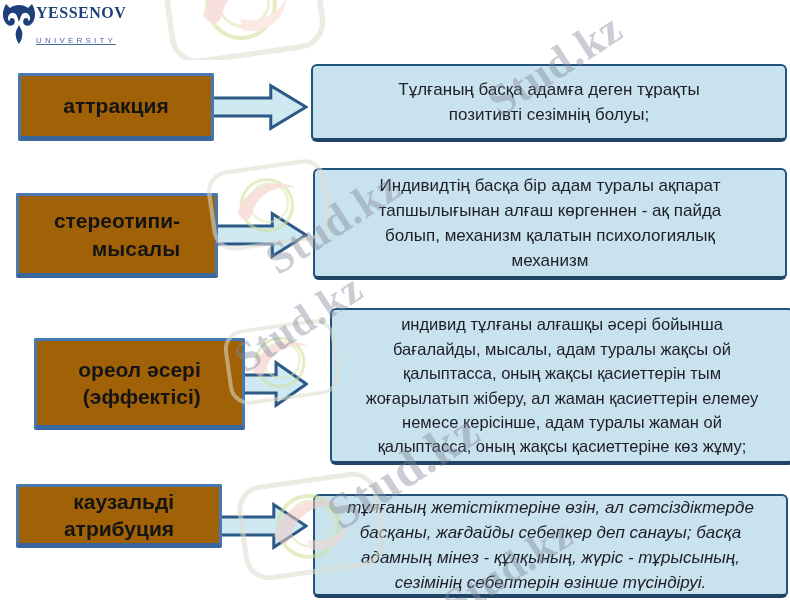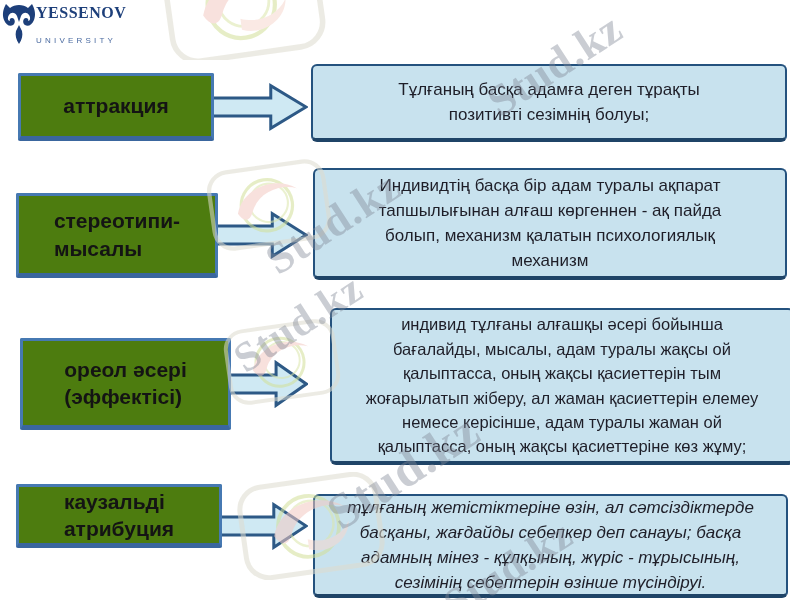--- a/index.html
+++ b/index.html
@@ -6,27 +6,27 @@
   #slide{
     position:relative;width:790px;height:600px;overflow:hidden;
     background:#ffffff;font-family:"Liberation Sans","DejaVu Sans",sans-serif;
   }
   
   .uni-logo{position:absolute;left:2px;top:2px;display:flex;align-items:center;}
   .uni-emblem{width:34px;height:42px;}
   .uni-text{padding-top:3px;}
   .uni-name{font-family:"Liberation Serif","DejaVu Serif",serif;font-size:16px;font-weight:bold;
     color:#1d3f7a;letter-spacing:.5px;line-height:1;}
-  .uni-sub{font-size:8px;color:#4a6aa0;letter-spacing:3.2px;margin-top:16px;line-height:1;}
+  .uni-sub{font-size:8px;color:#4a6aa0;letter-spacing:3.2px;margin-top:16px;line-height:1;text-decoration:underline;}
   
   .term-box{
     position:absolute;display:flex;align-items:center;justify-content:center;
-    background:#4d7c0f;border:3px solid #4679b2;border-bottom:5px solid #3a669e;
+    background:#a16207;border:3px solid #4679b2;border-bottom:5px solid #3a669e;
     box-sizing:border-box;border-radius:2px;
-    font-weight:bold;font-size:21px;color:#141414;text-align:left;
+    font-weight:bold;font-size:21px;color:#141414;text-align:right;
     white-space:pre-line;line-height:1.3;z-index:2;
   }
   .def-box{
     position:absolute;display:flex;align-items:center;justify-content:center;
     background:#c8e2ee;border:2px solid #24527e;border-bottom:4px solid #1f4467;
     box-sizing:border-box;border-radius:6px;
     font-size:17px;color:#1e1e28;text-align:center;
     white-space:pre-line;line-height:1.48;padding:2px 14px;z-index:2;
   }
   .flow-arrow{position:absolute;z-index:1;}
@@ -68,21 +68,21 @@
   <div class="term-box" style="left:16px;top:193px;width:202px;height:85px;">стереотипи-
 мысалы</div>
   <svg class="flow-arrow" style="left:214px;top:211px;" width="94" height="48" viewBox="0 0 100 54" preserveAspectRatio="none">
     <polygon points="0,17 62,17 62,3 98,27 62,51 62,37 0,37" fill="#cfe9f3" stroke="#2d5986" stroke-width="3" vector-effect="non-scaling-stroke"></polygon>
   </svg>
   <div class="def-box" style="left:313px;top:168px;width:474px;height:112px;">Индивидтің   басқа бір адам туралы ақпарат
 тапшылығынан алғаш көргеннен - ақ пайда
 болып, механизм қалатын психологиялық
 механизм</div>
 
-  <div class="term-box" style="left:20px;top:338px;width:211px;height:92px;">ореол әсері
+  <div class="term-box" style="left:34px;top:338px;width:211px;height:92px;">ореол әсері
 (эффектісі)</div>
   <svg class="flow-arrow" style="left:224px;top:360px;" width="84" height="48" viewBox="0 0 100 54" preserveAspectRatio="none">
     <polygon points="0,17 62,17 62,3 98,27 62,51 62,37 0,37" fill="#cfe9f3" stroke="#2d5986" stroke-width="3" vector-effect="non-scaling-stroke"></polygon>
   </svg>
   <div class="def-box" style="left:330px;top:308px;width:464px;height:157px;font-size:16.5px;">индивид   тұлғаны алғашқы әсері бойынша
 бағалайды, мысалы, адам туралы жақсы ой
 қалыптасса, оның жақсы қасиеттерін тым
 жоғарылатып жіберу, ал жаман қасиеттерін елемеу
 немесе керісінше, адам туралы жаман ой
 қалыптасса, оның жақсы қасиеттеріне көз жұму;</div>

